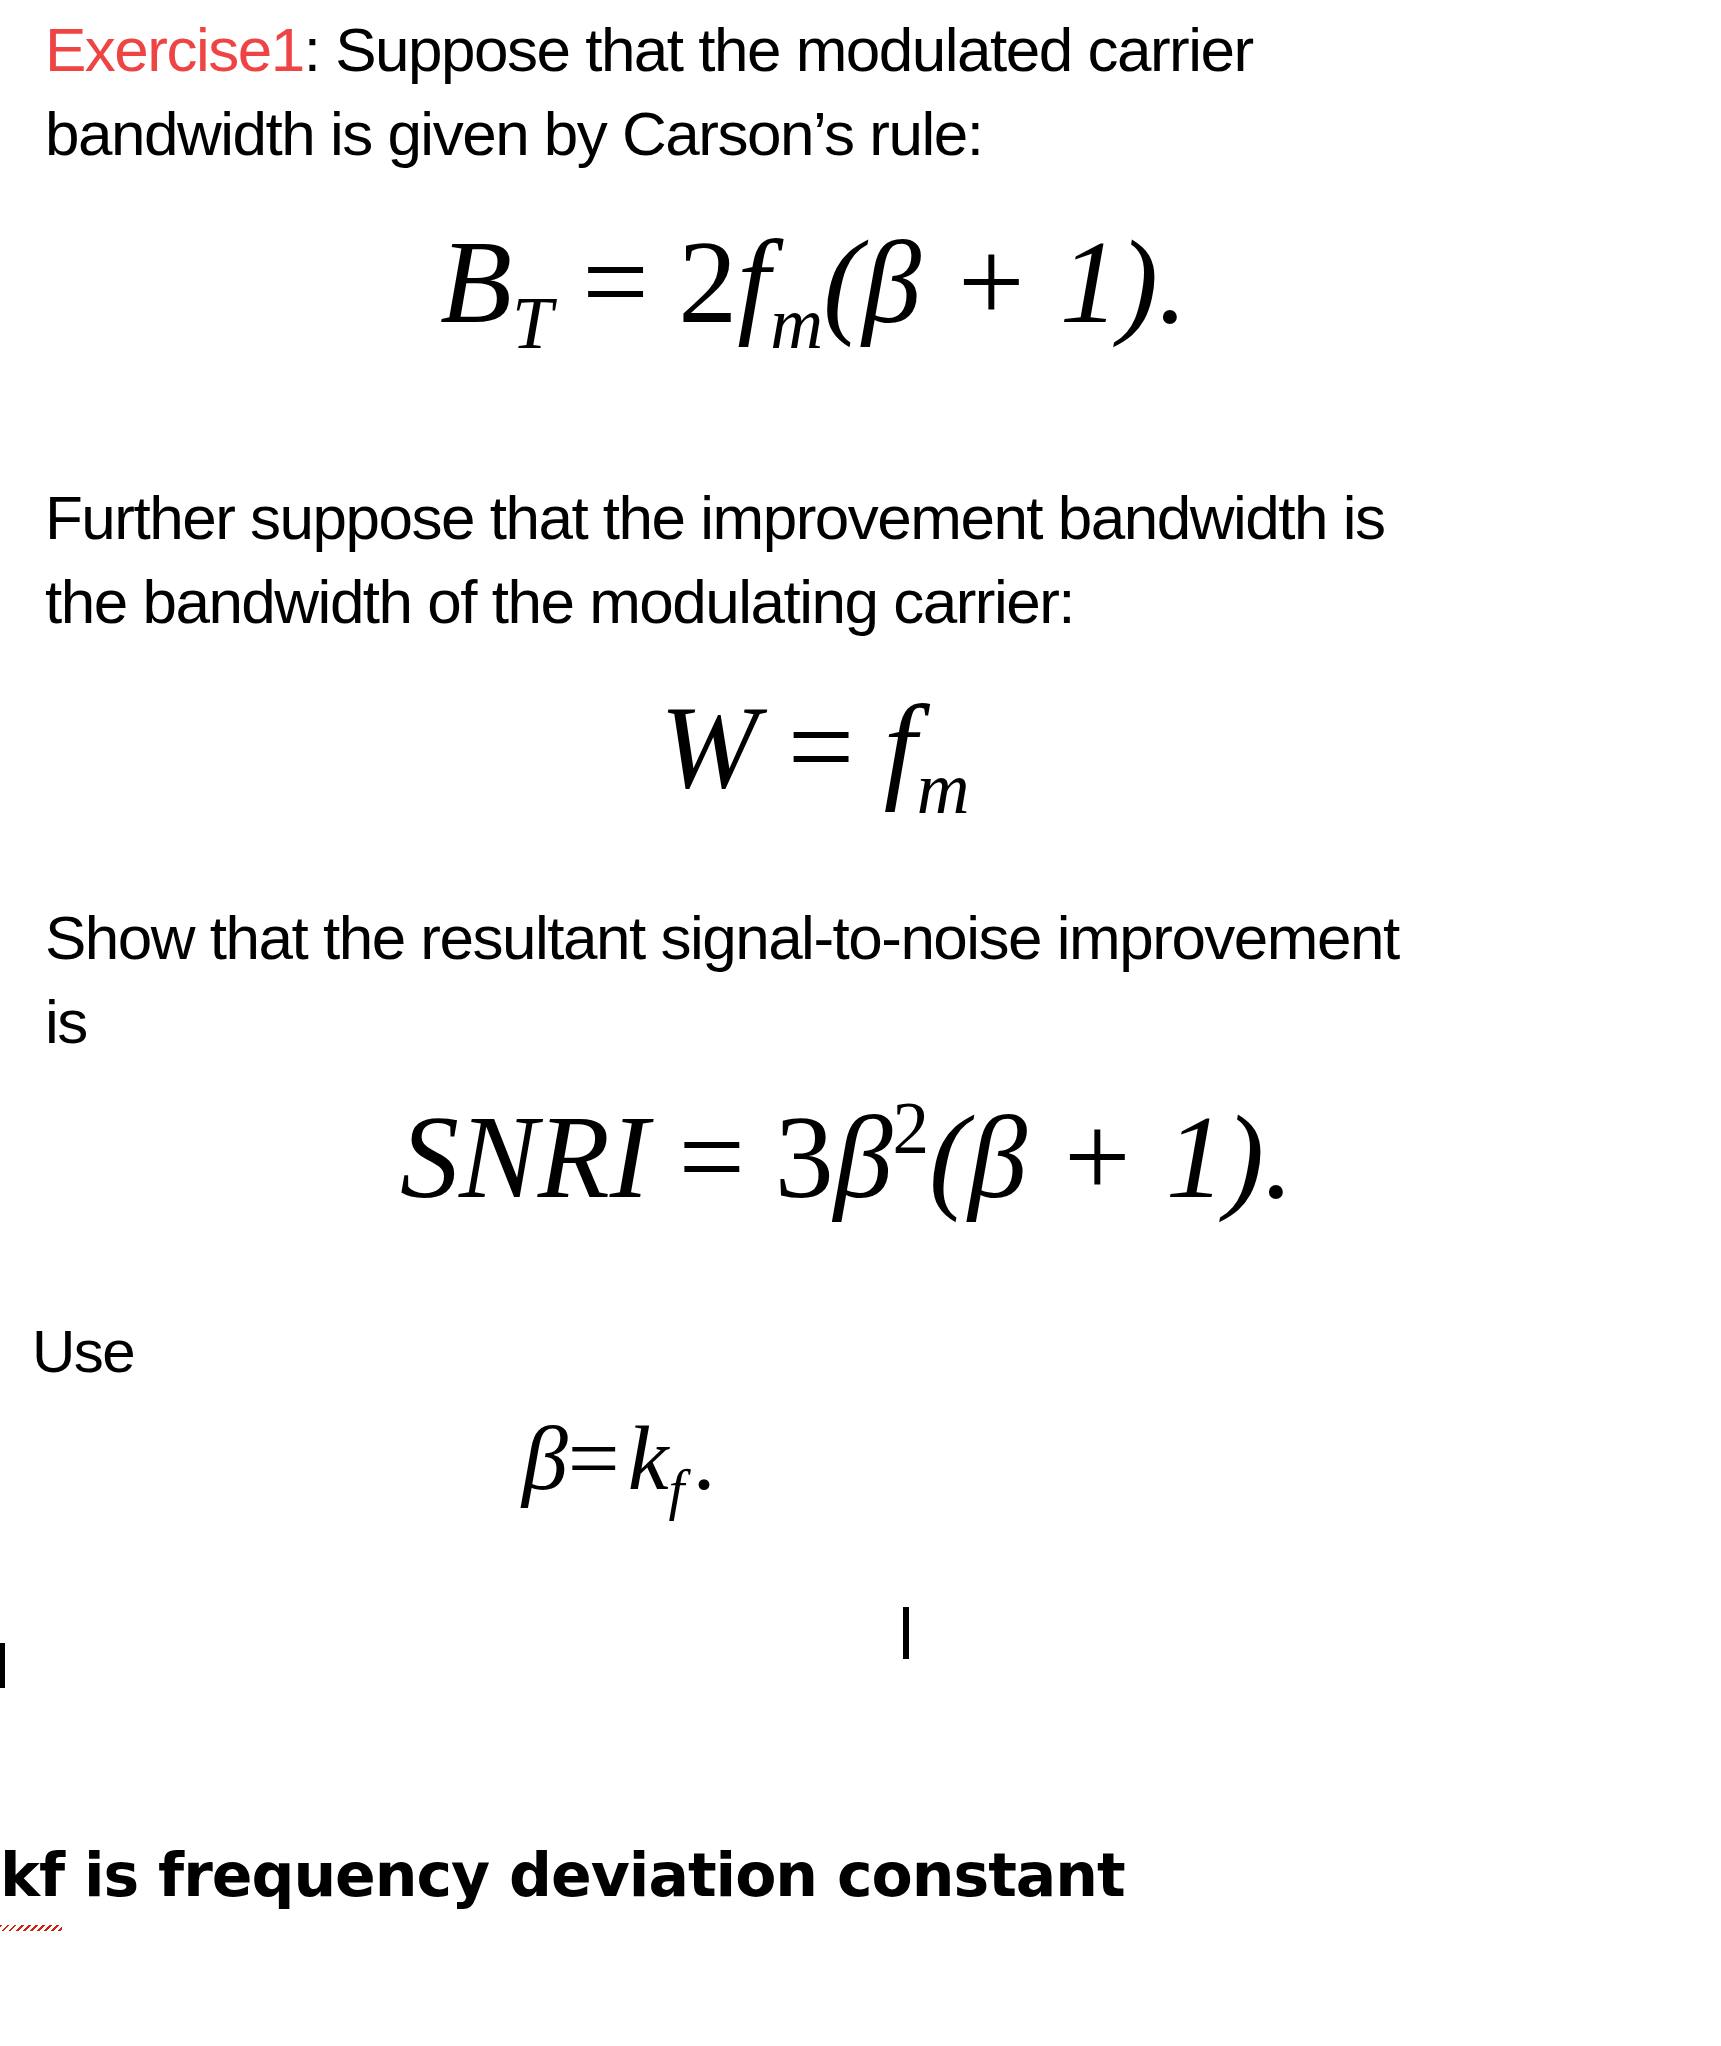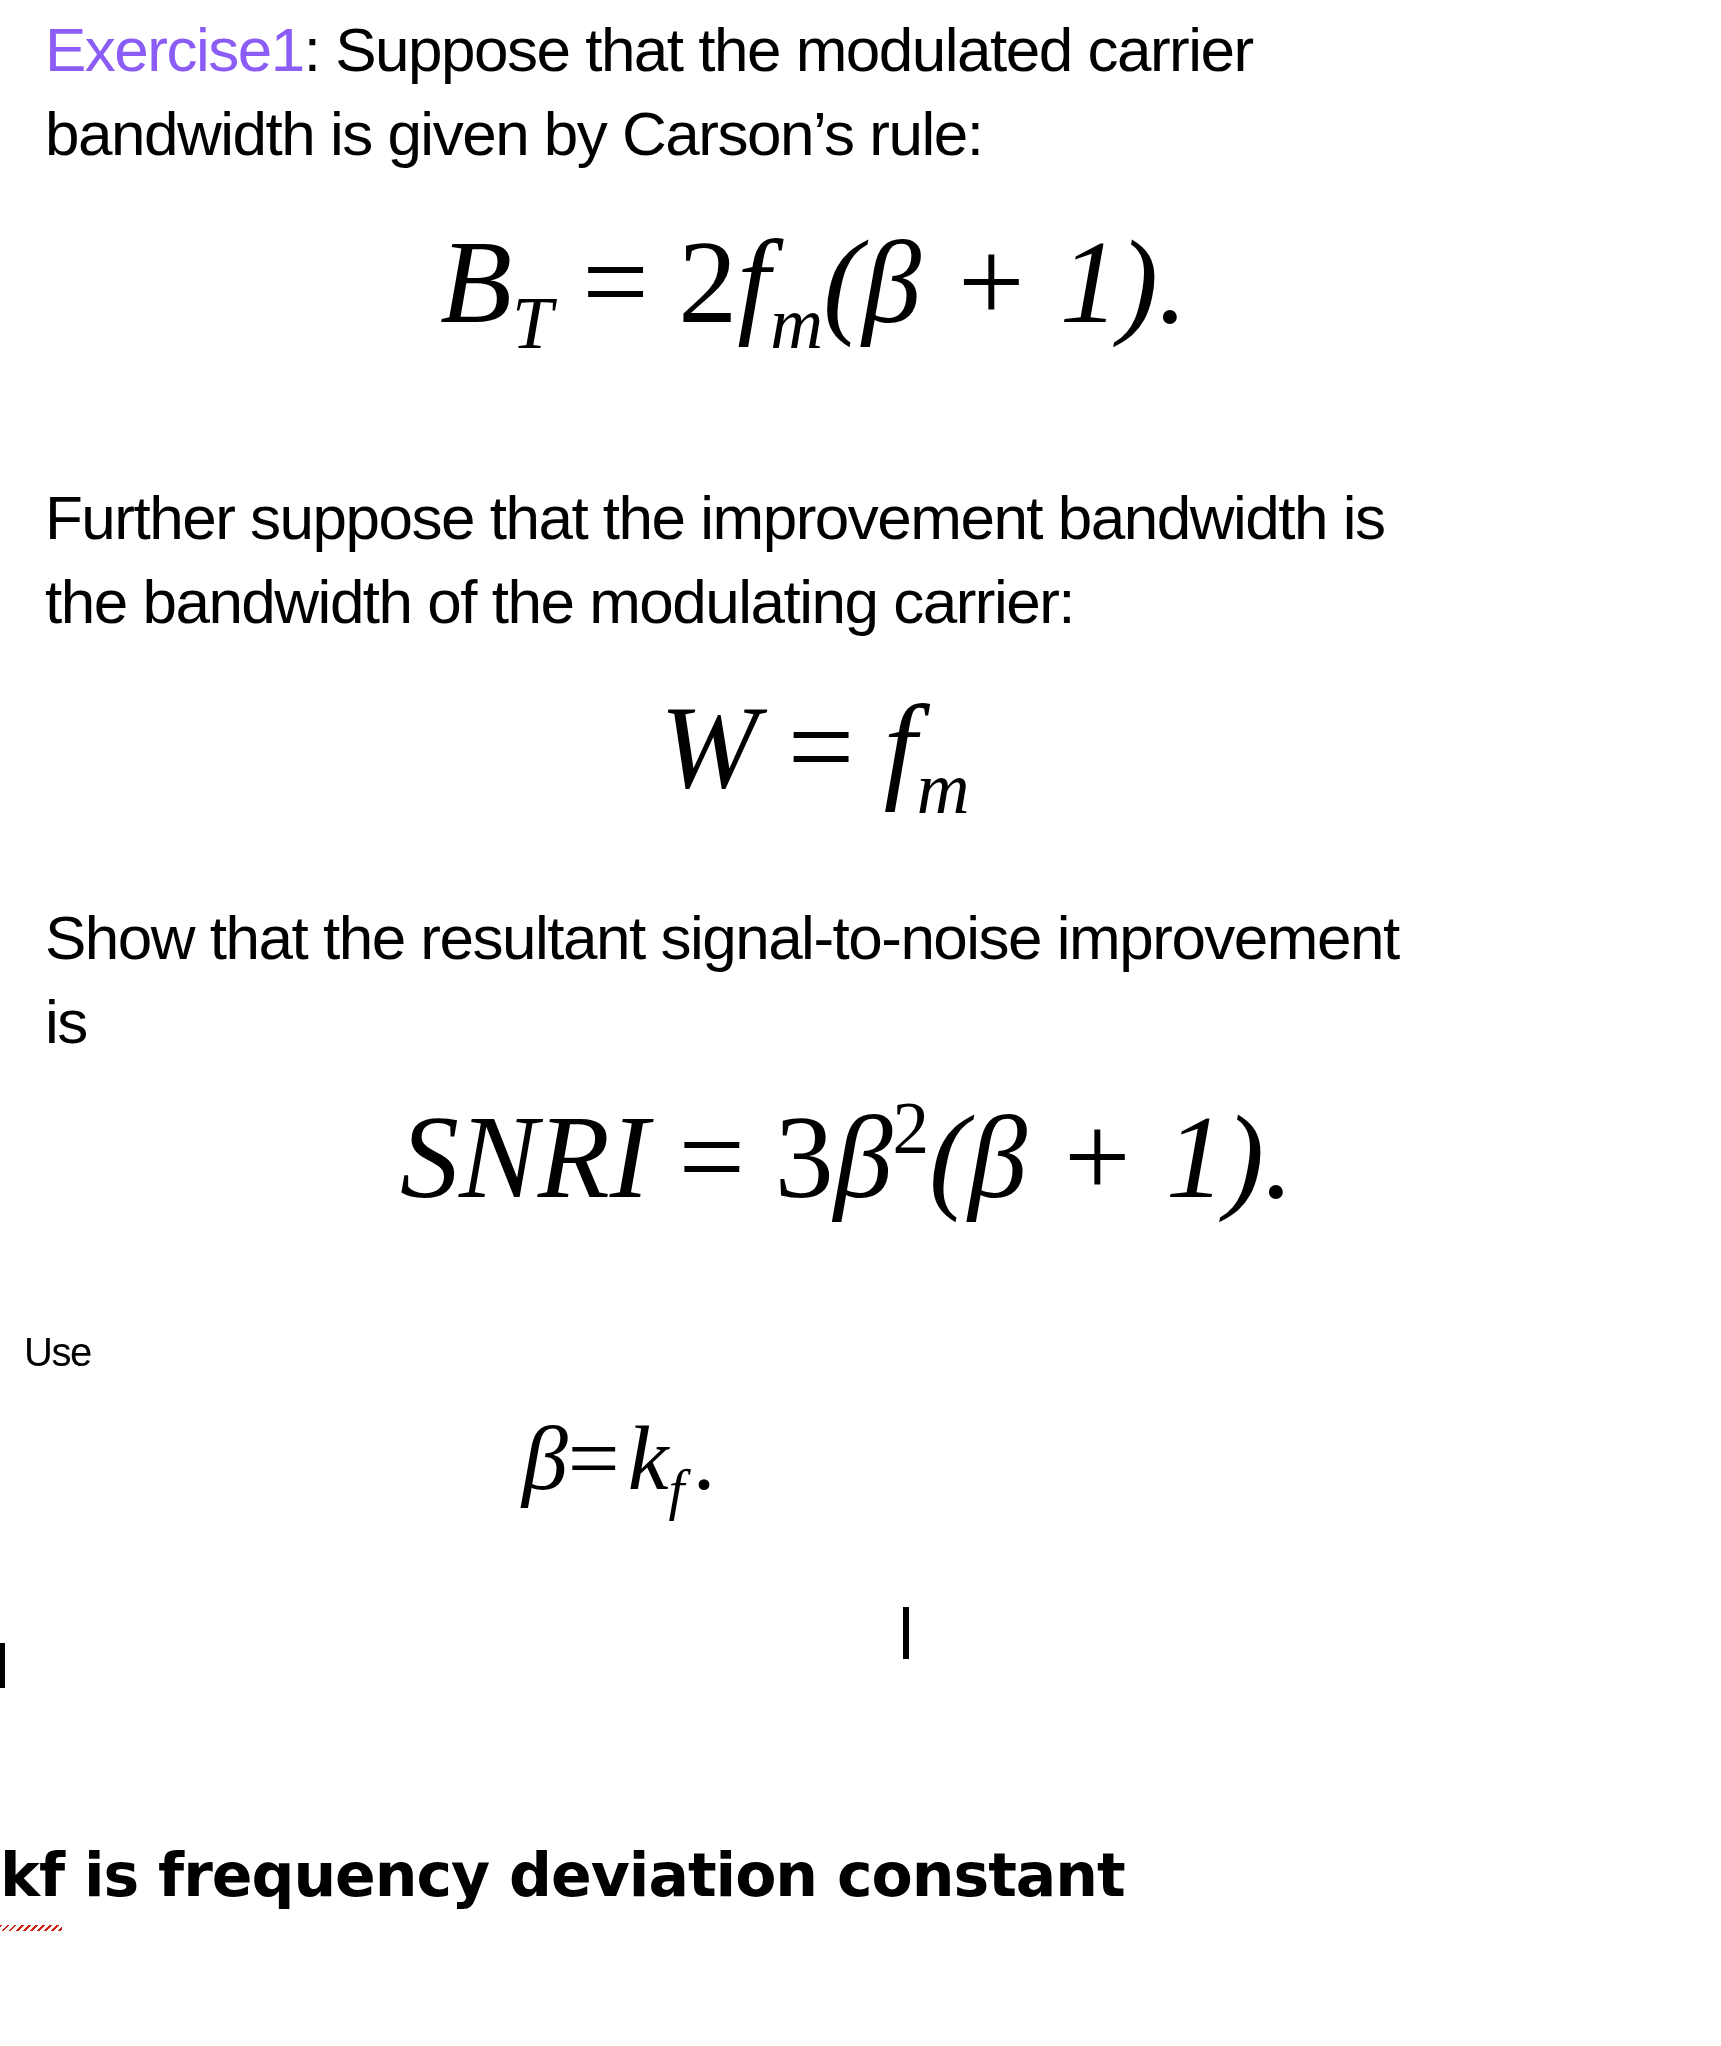--- a/index.html
+++ b/index.html
@@ -1,19 +1,19 @@
 <!DOCTYPE html>
 <html><head>
 <meta charset="utf-8">
 <style>
   html, body { margin:0; padding:0; background:#ffffff; }
   body { width:1721px; height:2046px; position:relative; overflow:hidden; color:#000; }
   .sans { font-family:"Liberation Sans", sans-serif; }
   .para { position:absolute; left:45px; font-size:62px; line-height:84px; letter-spacing:-1.5px; white-space:nowrap; }
-  .accent { color:#8b5cf6; }
+  .accent { color:#ef4444; }
   .eq { position:absolute; white-space:nowrap; font-family:"Liberation Serif", serif; }
   .it { font-style:italic; }
   .sub { font-size:0.62em; position:relative; top:0.35em; }
   .sup { font-size:0.62em; position:relative; top:-0.6em; }
   .frac { display:inline-flex; flex-direction:row; align-items:center; vertical-align:middle; }
   .frac .num { padding:0 8px; }
   .frac .bar { width:100%; height:4px; background:#333; }
   .frac .den { padding:0 8px; }
   .caret { position:absolute; background:#000; }
   .note { position:absolute; left:0; font-family:"DejaVu Sans", sans-serif; font-weight:bold; font-size:60px; white-space:nowrap; letter-spacing:-1px; }
@@ -38,21 +38,21 @@
     <span class="it">W</span><span> = </span><span class="it">f</span><span class="it sub">m</span>
   </div>
 
   <div class="para sans" style="top:896px;">Show that the resultant signal-to-noise improvement</div>
   <div class="para sans" style="top:980px;">is</div>
 
   <div class="eq" style="left:400px; top:1090px; font-size:118px;">
     <span class="it">SNRI</span><span> = 3</span><span class="it">β</span><span class="sup">2</span><span class="it">(β + 1).</span>
   </div>
 
-  <div class="para sans" style="top:1310px; left:24px; font-size:40px;">Use</div>
+  <div class="para sans" style="top:1310px; left:32px; font-size:60px;">Use</div>
 
   <div class="eq" style="left:522px; top:1405px; font-size:92px; display:flex; align-items:center;">
     <span class="it">β</span>
     <span> = </span>
     <span class="frac">
       <span class="num"><span class="it">k</span><span class="it sub">f</span></span>
       <span class="bar"></span>
     </span>
     <span>.</span>
   </div>

